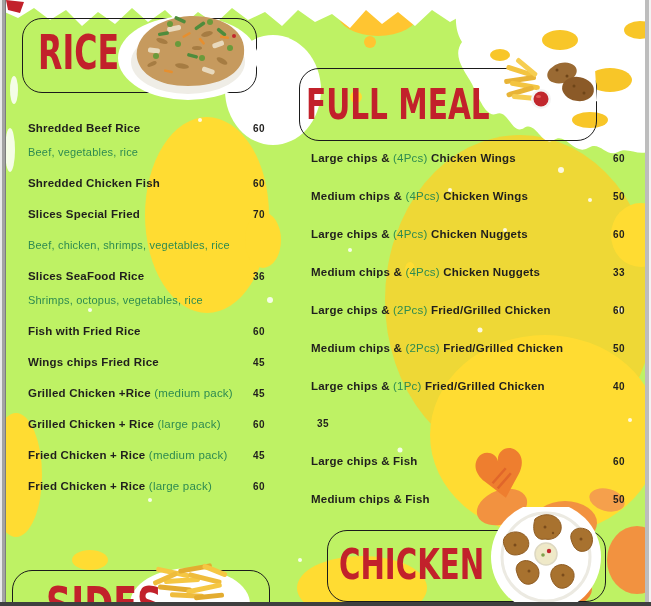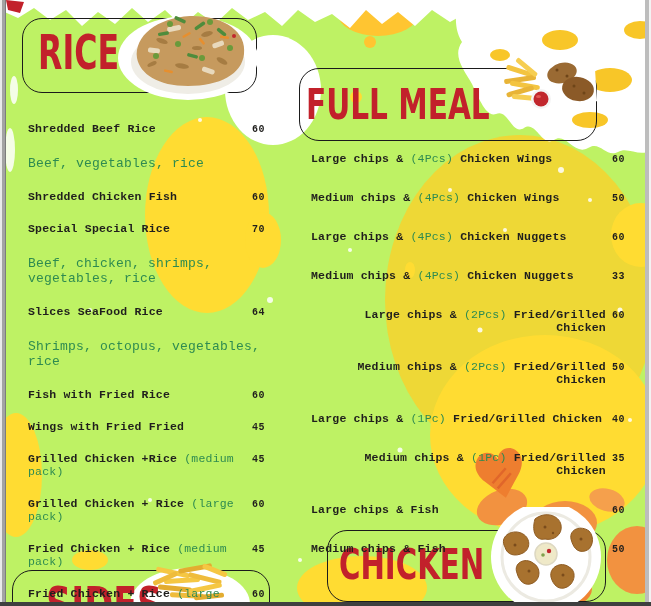--- a/index.html
+++ b/index.html
@@ -38,25 +38,25 @@
   .plate{position:absolute;z-index:3;}
   .plate-rice{left:112px;top:6px;}
   .plate-full{left:494px;top:57px;}
   .plate-sides{left:128px;top:562px;}
   .plate-chicken{left:487px;top:507px;}
 
   .item-list{position:absolute;z-index:5;color:#201F1D;}
   .list-left{left:28px;top:122px;width:237px;}
   .list-right{left:311px;top:152px;width:314px;}
 
-  .mi{margin-bottom:19px;font-family:Liberation Mono, monospace;}
+  .mi{margin-bottom:19px;}
   .mi .row{display:flex;justify-content:space-between;align-items:baseline;}
   .mi .name{font-weight:bold;font-size:11.5px;letter-spacing:.2px;}
   .mi .price{font-weight:bold;font-size:10px;letter-spacing:.5px;margin-left:6px;}
-  .mi .desc{color:#2E8B50;font-size:13px;margin-top:21px;letter-spacing:.2px;}
+  .mi .desc{color:#2E8B50;font-size:11px;margin-top:12px;letter-spacing:.2px;}
   .mi .desc:empty{display:none;}
   .note,.qty{color:#2E8B50;font-weight:normal;}
   .note:empty,.qty:empty{display:none;}
   .list-right .mi{margin-bottom:26px;text-align:right;}
   .list-right .name{font-size:11.5px;}
 </style>
 </head>
 <body>
 
 <div class="menu">
@@ -254,47 +254,47 @@
 
   <div class="mi">
     <div class="row">
       <span class="name"><span>Shredded Chicken Fish</span> </span>
       <span class="price">60</span>
     </div>
   </div>
 
   <div class="mi">
     <div class="row">
-      <span class="name"><span>Special Special Rice</span> </span>
+      <span class="name"><span>Slices Special Fried</span> </span>
       <span class="price">70</span>
     </div>
   </div>
 
   <div class="mi">
     <div class="desc">Beef, chicken, shrimps, vegetables, rice</div>
   </div>
 
   <div class="mi">
     <div class="row">
       <span class="name"><span>Slices SeaFood Rice</span> </span>
-      <span class="price">64</span>
+      <span class="price">36</span>
     </div>
     <div class="desc">Shrimps, octopus,  vegetables, rice</div>
   </div>
 
   <div class="mi">
     <div class="row">
       <span class="name"><span>Fish with Fried Rice</span> </span>
       <span class="price">60</span>
     </div>
   </div>
 
   <div class="mi">
     <div class="row">
-      <span class="name"><span>Wings with Fried Fried</span> </span>
+      <span class="name"><span>Wings chips Fried Rice</span> </span>
       <span class="price">45</span>
     </div>
 
   </div>
 
   <div class="mi">
     <div class="row">
       <span class="name"><span>Grilled Chicken +Rice</span> <span class="note">(medium pack)</span></span>
       <span class="price">45</span>
     </div>
@@ -370,21 +370,20 @@
 
   <div class="mi">
     <div class="row">
       <span class="name"><span>Large chips &amp;</span> <span class="qty">(1Pc)</span> <span>Fried/Grilled Chicken</span></span>
       <span class="price">40</span>
     </div>
   </div>
 
   <div class="mi">
     <div class="row">
-      <span class="name"><span>Medium chips &amp;</span> <span class="qty">(1Pc)</span> <span>Fried/Grilled Chicken</span></span>
       <span class="price">35</span>
     </div>
   </div>
 
   <div class="mi">
     <div class="row">
       <span class="name"><span>Large chips &amp; Fish</span>  <span></span></span>
       <span class="price">60</span>
     </div>
   </div>

